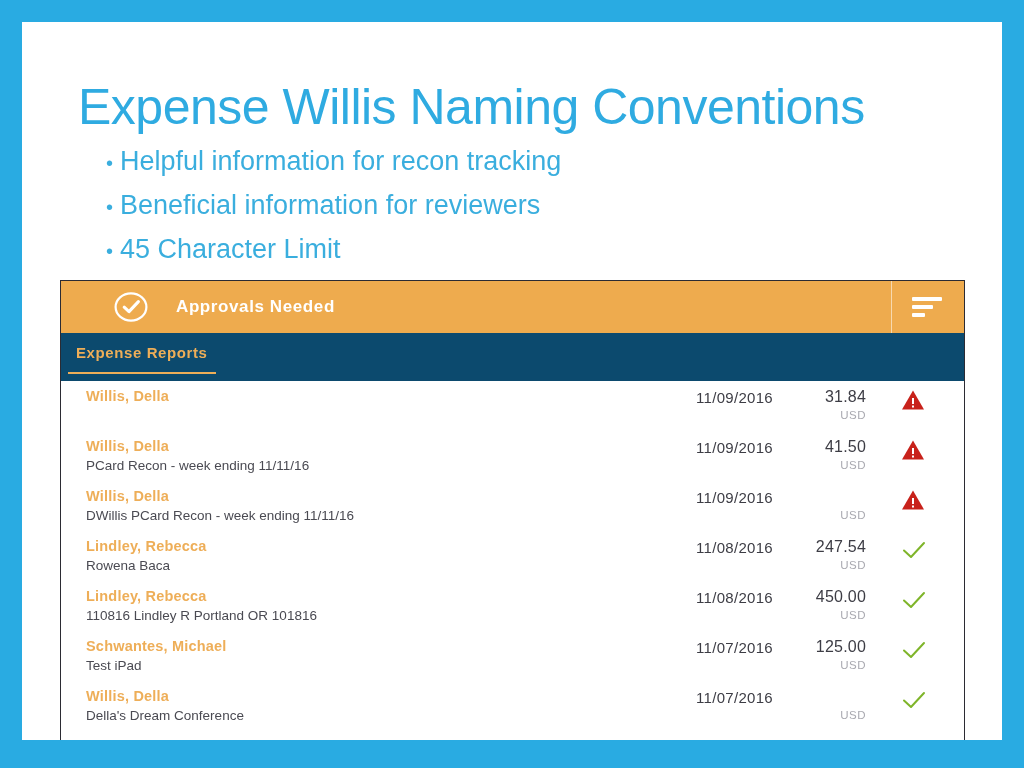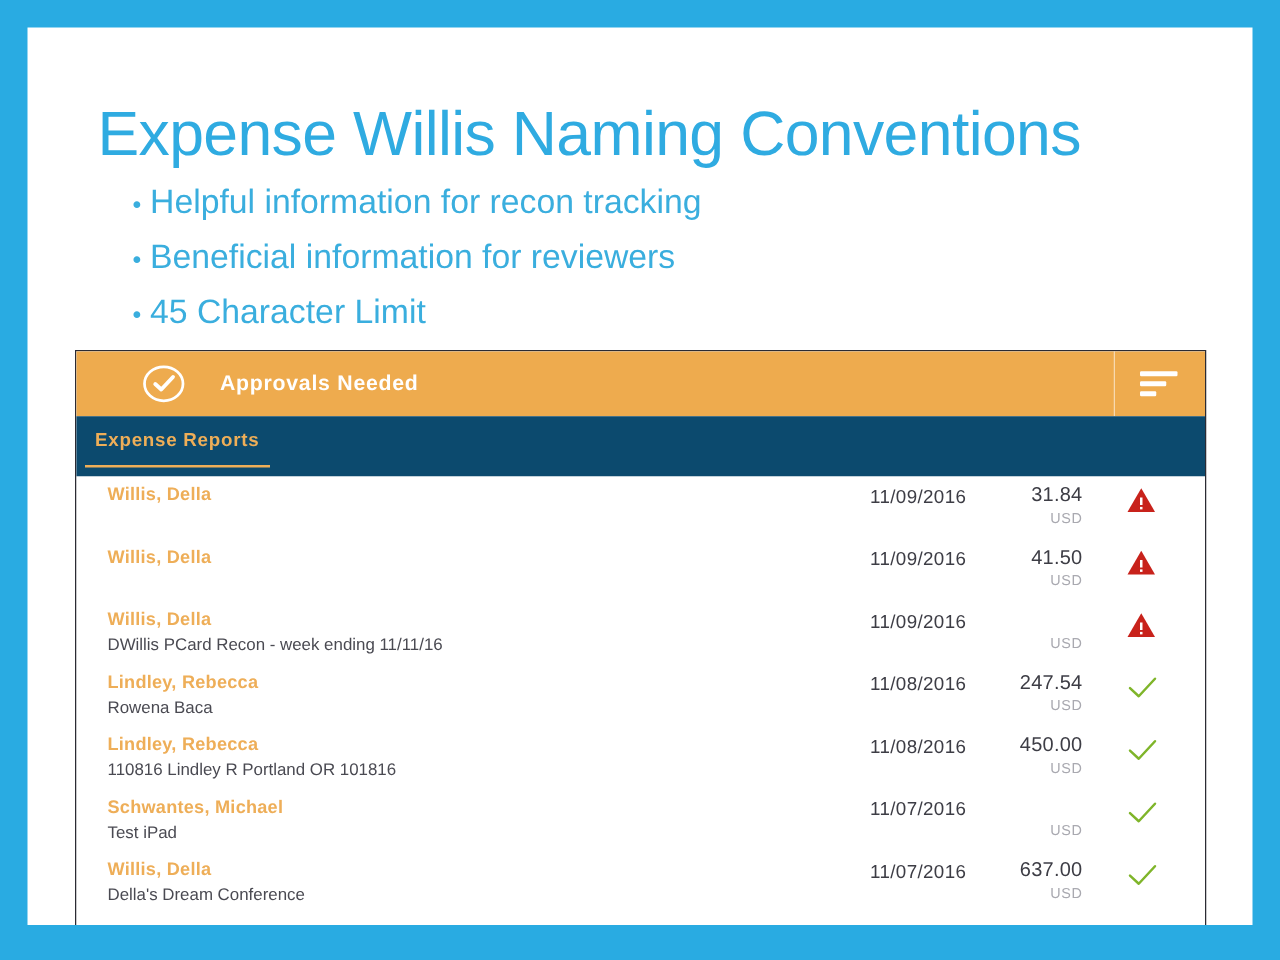--- a/index.html
+++ b/index.html
@@ -279,20 +279,21 @@
             <svg width="24" height="22" viewBox="0 0 24 22">
               <path d="M12 1.5 L23 20.5 L1 20.5 Z" fill="#c8221b"></path>
               <rect x="11" y="9" width="2" height="6" fill="#ffffff"></rect>
               <rect x="11" y="16.5" width="2" height="2" fill="#ffffff"></rect>
             </svg>
           </div>
         </div>
 
         <div class="report-row">
           <div class="row-name">Willis, Della</div>
+          <div class="row-desc">PCard Recon - week ending 11/11/16</div>
           <div class="row-date">11/09/2016</div>
           <div class="row-amount">41.50</div>
           <div class="row-currency">USD</div>
           <div class="row-status">
             <svg width="24" height="22" viewBox="0 0 24 22">
               <path d="M12 1.5 L23 20.5 L1 20.5 Z" fill="#c8221b"></path>
               <rect x="11" y="9" width="2" height="6" fill="#ffffff"></rect>
               <rect x="11" y="16.5" width="2" height="2" fill="#ffffff"></rect>
             </svg>
           </div>
@@ -335,33 +336,33 @@
             <svg width="26" height="22" viewBox="0 0 26 22">
               <path d="M3 11.5 L10 18 L23 4" fill="none" stroke="#7fb52a" stroke-width="2" stroke-linecap="round" stroke-linejoin="round"></path>
             </svg>
           </div>
         </div>
 
         <div class="report-row">
           <div class="row-name">Schwantes, Michael</div>
           <div class="row-desc">Test iPad</div>
           <div class="row-date">11/07/2016</div>
+          <div class="row-amount">125.00</div>
           <div class="row-currency">USD</div>
           <div class="row-status">
             <svg width="26" height="22" viewBox="0 0 26 22">
               <path d="M3 11.5 L10 18 L23 4" fill="none" stroke="#7fb52a" stroke-width="2" stroke-linecap="round" stroke-linejoin="round"></path>
             </svg>
           </div>
         </div>
 
         <div class="report-row">
           <div class="row-name">Willis, Della</div>
           <div class="row-desc">Della's Dream Conference</div>
           <div class="row-date">11/07/2016</div>
-          <div class="row-amount">637.00</div>
           <div class="row-currency">USD</div>
           <div class="row-status">
             <svg width="26" height="22" viewBox="0 0 26 22">
               <path d="M3 11.5 L10 18 L23 4" fill="none" stroke="#7fb52a" stroke-width="2" stroke-linecap="round" stroke-linejoin="round"></path>
             </svg>
           </div>
         </div>
 
       </div>
     </div>

